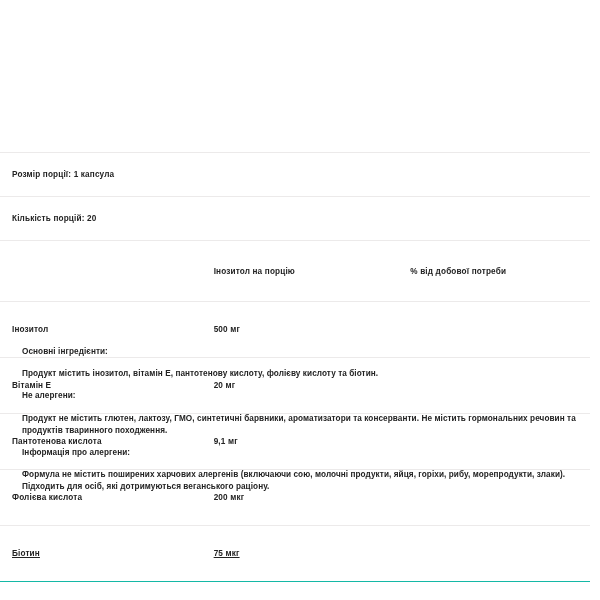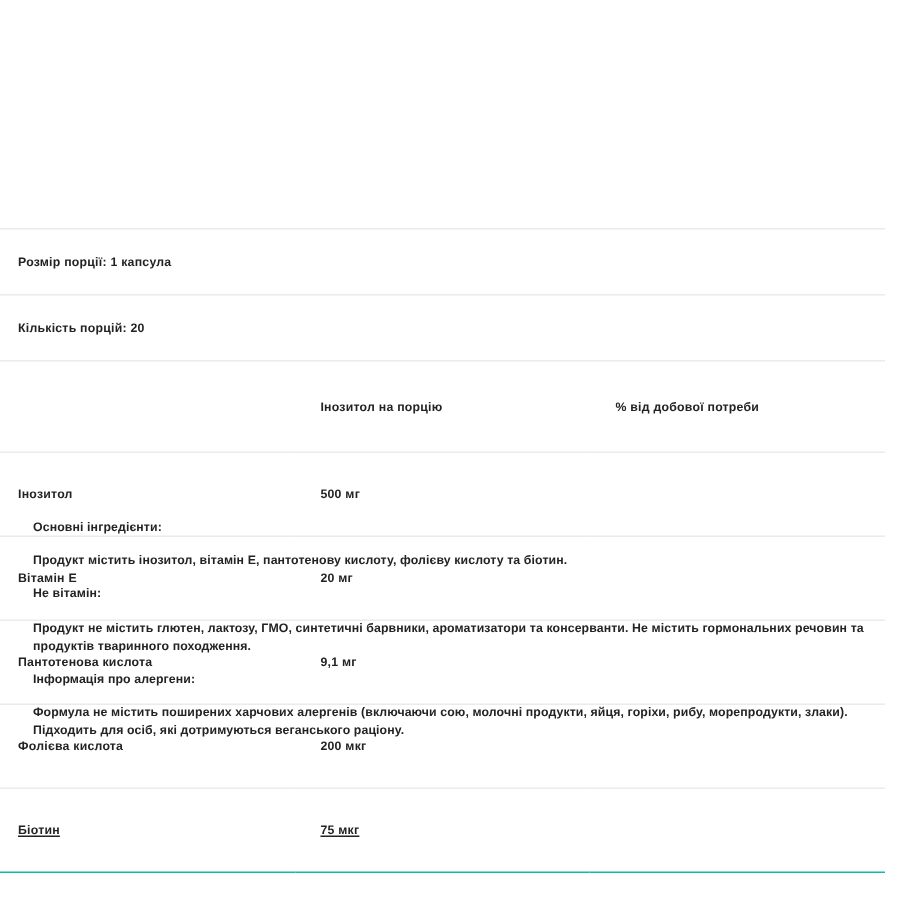--- a/index.html
+++ b/index.html
@@ -120,19 +120,19 @@
         <td class="col-name">Біотин</td>
         <td class="col-amount">75 мкг</td>
         <td class="col-dv"></td>
       </tr>
     </tbody>
   </table>
 
   <div class="notes">
     <p class="note-label">Основні інгредієнти:</p>
     <p class="note-body">Продукт містить інозитол, вітамін Е, пантотенову кислоту, фолієву кислоту та біотин.</p>
-    <p class="note-label">Не вітамін:</p>
+    <p class="note-label">Не алергени:</p>
     <p class="note-body">Продукт не містить глютен, лактозу, ГМО, синтетичні барвники, ароматизатори та консерванти. Не містить гормональних речовин та продуктів тваринного походження.</p>
     <p class="note-label">Інформація про алергени:</p>
     <p class="note-body">Формула не містить поширених харчових алергенів (включаючи сою, молочні продукти, яйця, горіхи, рибу, морепродукти, злаки). Підходить для осіб, які дотримуються веганського раціону.</p>
   </div>
 
 </div>
 
 </body></html>

